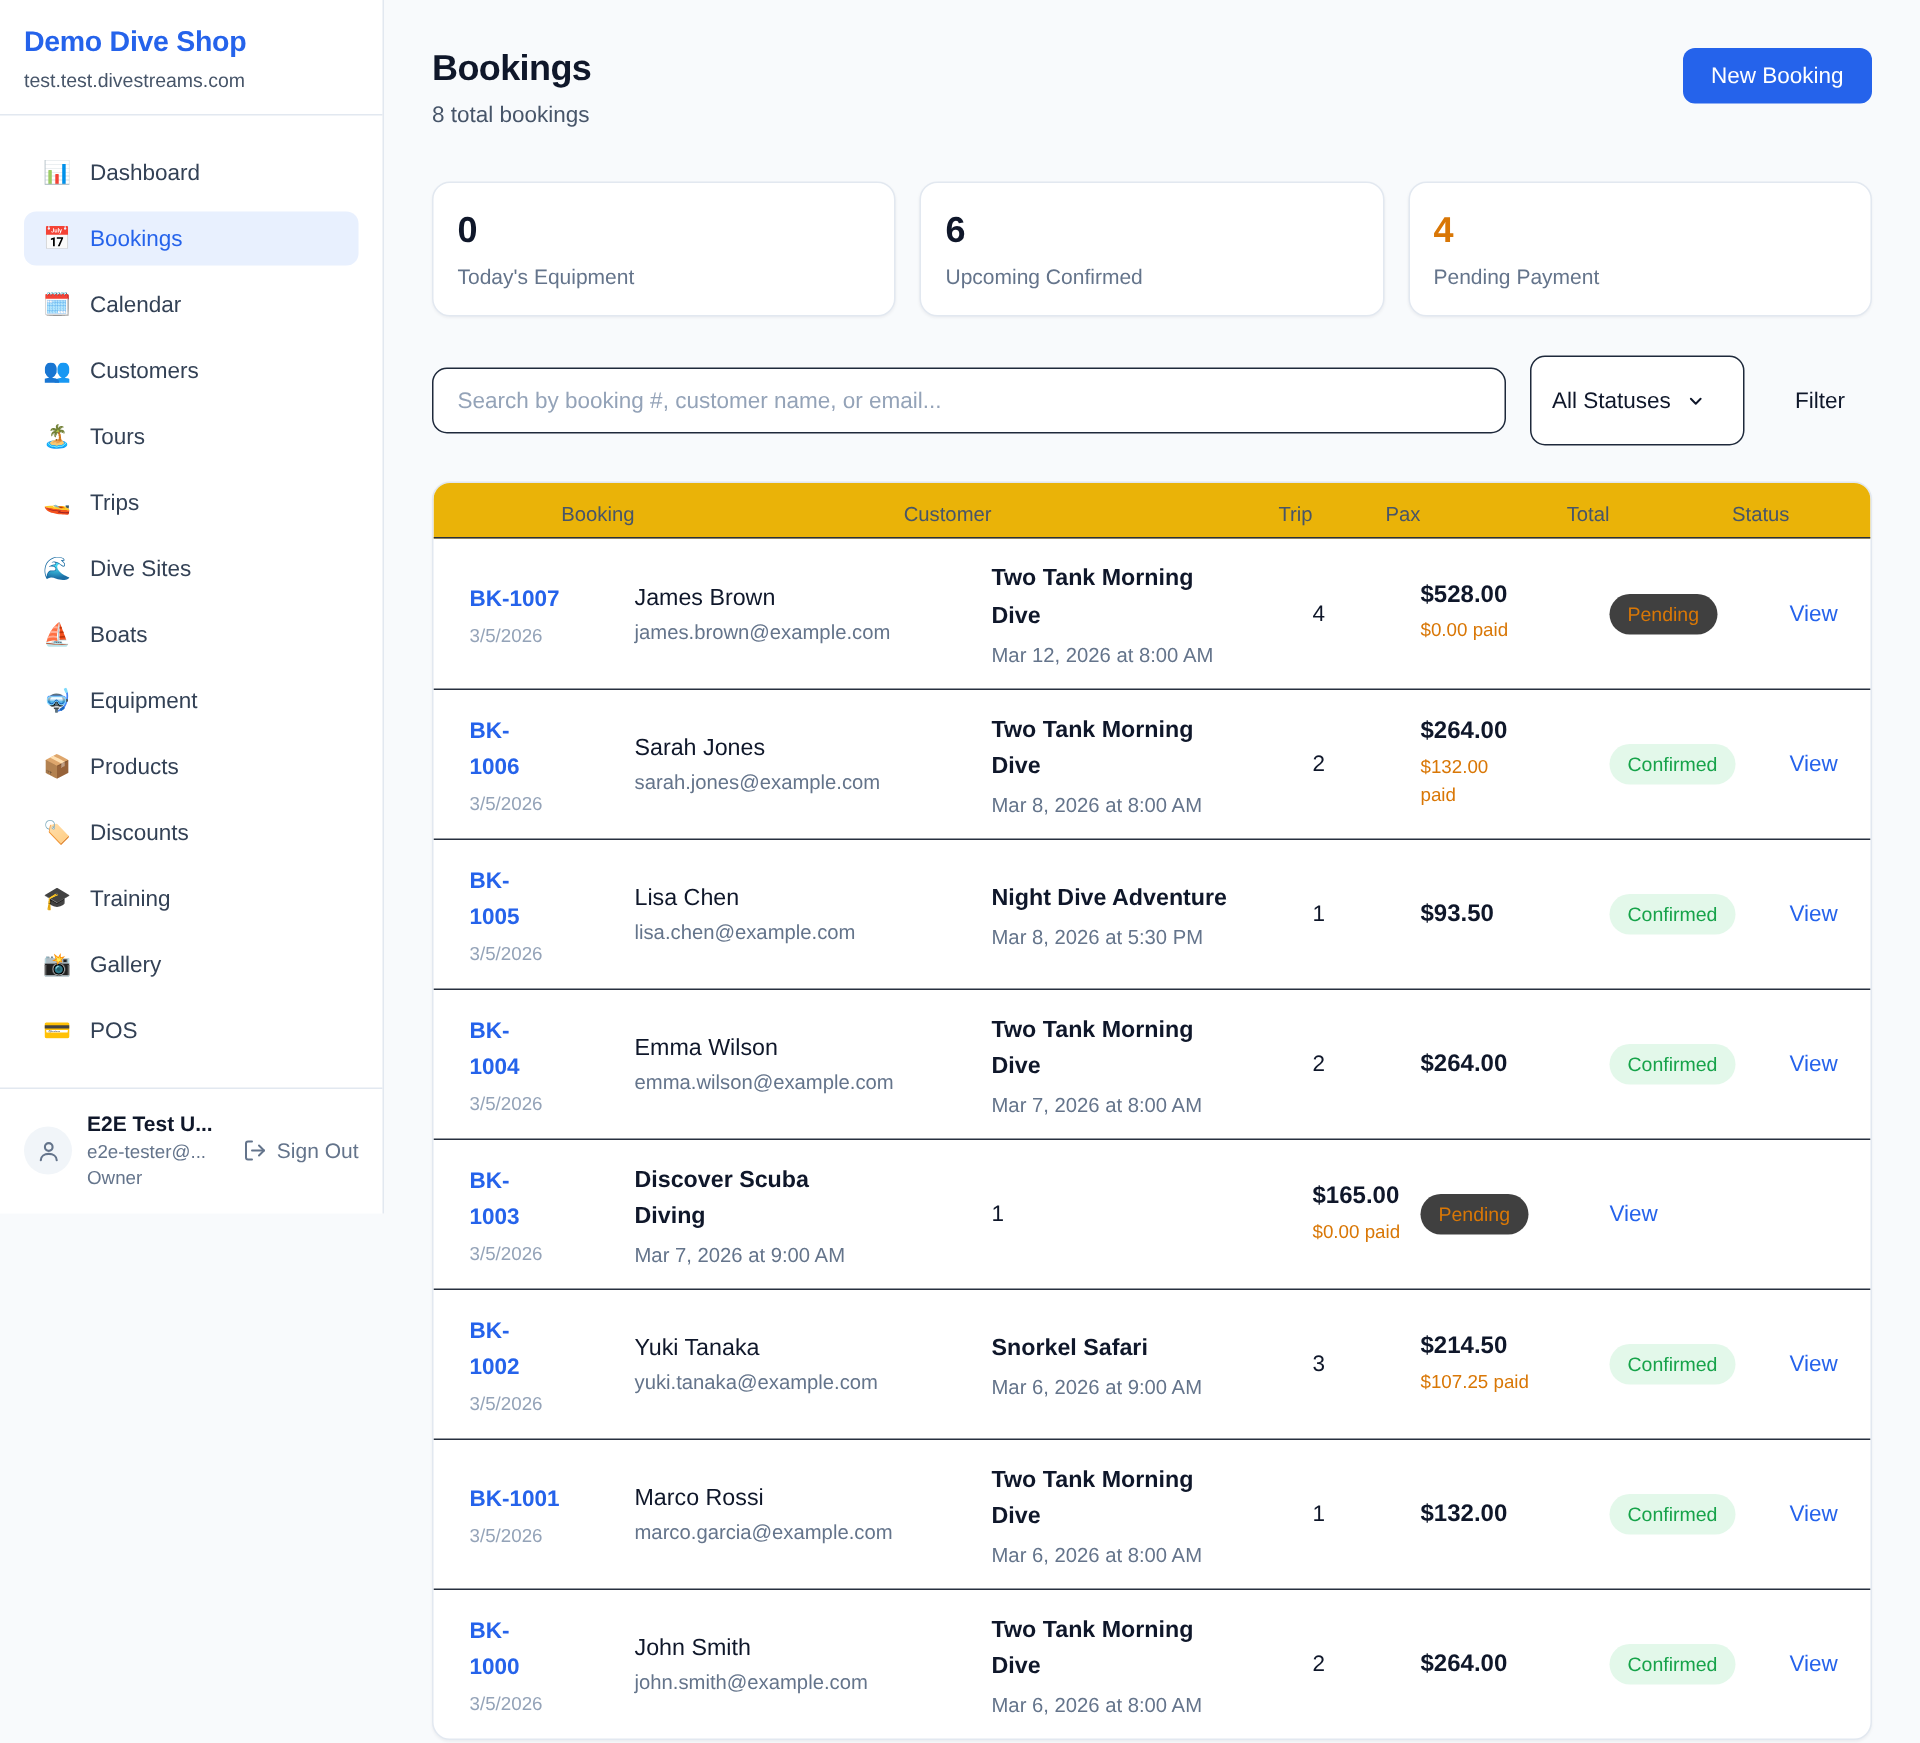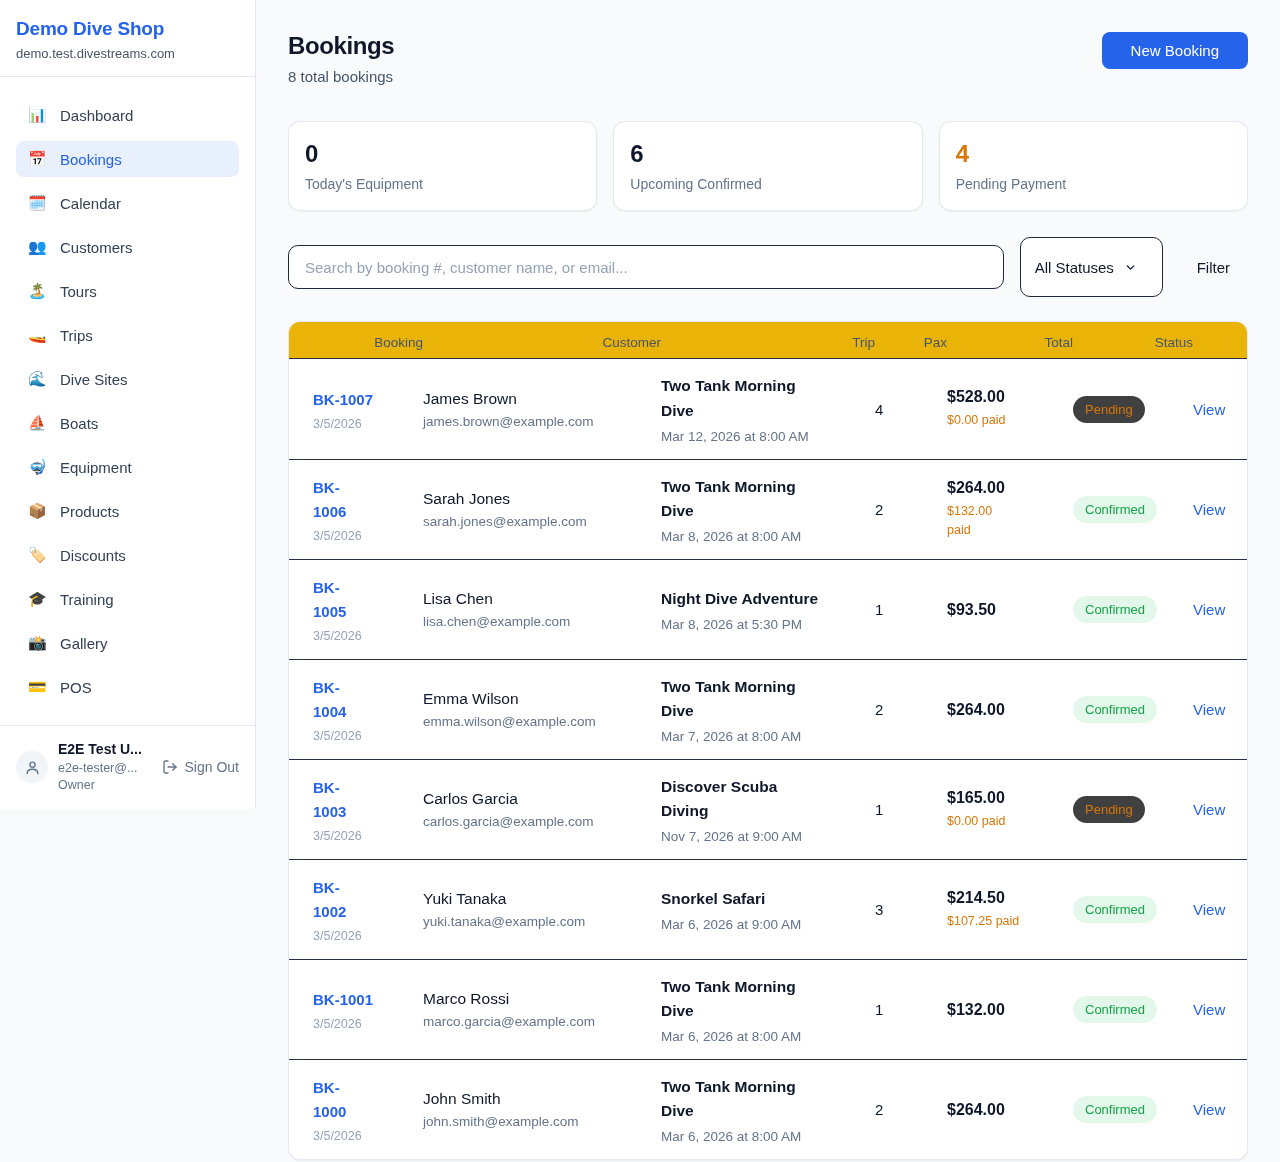--- a/index.html
+++ b/index.html
@@ -27,21 +27,21 @@
   .user-name { font-size:14px; font-weight:700; color:#0f172a; margin-bottom:3px; }
   .user-email, .user-role { font-size:12.5px; color:#64748b; line-height:1.35; }
   .sign-out { display:flex; align-items:center; gap:7px; color:#64748b; font-size:14px; cursor:pointer; white-space:nowrap; }
 
   
   .main { flex:1; padding:32px 32px 34px; min-width:0; }
   .page-header { display:flex; justify-content:space-between; align-items:flex-start; }
   .page-title { font-size:24px; font-weight:700; letter-spacing:-0.4px; color:#0f172a; }
   .page-subtitle { font-size:15px; color:#475569; margin-top:8px; }
   .btn-primary { background:#2563eb; color:#fff; border:none; border-radius:8px;
-                 font-size:15px; font-weight:500; padding:10px 29px; cursor:pointer;
+                 font-size:15px; font-weight:500; padding:10px 19px; cursor:pointer;
                  font-family:inherit; }
 
   .stats { display:flex; gap:16px; margin-top:36px; }
   .stat-card { flex:1; background:#fff; border:1px solid #e2e8f0; border-radius:12px;
                padding:18px 16px; box-shadow:0 1px 2px rgba(15,23,42,.05); }
   .stat-value { font-size:24px; font-weight:700; color:#0f172a; }
   .stat-value.accent { color:#d97706; }
   .stat-label { font-size:14px; color:#64748b; margin-top:8px; }
 
   .filter-row { display:flex; align-items:center; gap:16px; margin-top:26px; }
@@ -78,21 +78,21 @@
   .badge[data-status="Pending"]   { background:#404040; color:#d97706; }
   .badge[data-status="Confirmed"] { background:#e3f8ea; color:#16a34a; }
   .view-link { color:#2563eb; font-size:15px; font-weight:500; cursor:pointer; }
 </style>
 </head>
 <body>
 
 <aside class="sidebar">
   <div class="brand">
     <div class="brand-name">Demo Dive Shop</div>
-    <div class="brand-domain">demo.test.divestreams.com</div>
+    <div class="brand-domain">test.test.divestreams.com</div>
   </div>
   <nav class="nav">
     <div class="nav-item">
       <span class="nav-icon">📊</span>
       <span>Dashboard</span>
     </div>
     <div class="nav-item active">
       <span class="nav-icon">📅</span>
       <span>Bookings</span>
     </div>
@@ -308,27 +308,23 @@
         <div class="view-link">View</div>
       </div>
 
       <div class="trow">
         <div>
             <div class="booking-id">BK-
 1003</div>
              <div class="booking-date">3/5/2026</div>
           </div>
         <div>
-            <div class="cust-name">Carlos Garcia</div>
-             <div class="cust-email">carlos.garcia@example.com</div>
-          </div>
-        <div>
             <div class="trip-name">Discover Scuba
 Diving</div>
-             <div class="trip-date">Nov 7, 2026 at 9:00 AM</div>
+             <div class="trip-date">Mar 7, 2026 at 9:00 AM</div>
           </div>
         <div class="pax">1</div>
         <div>
             <div class="total">$165.00</div>
              <div class="paid">$0.00 paid</div>
           </div>
         <div><span class="badge" data-status="Pending">Pending</span></div>
         <div class="view-link">View</div>
       </div>
 

